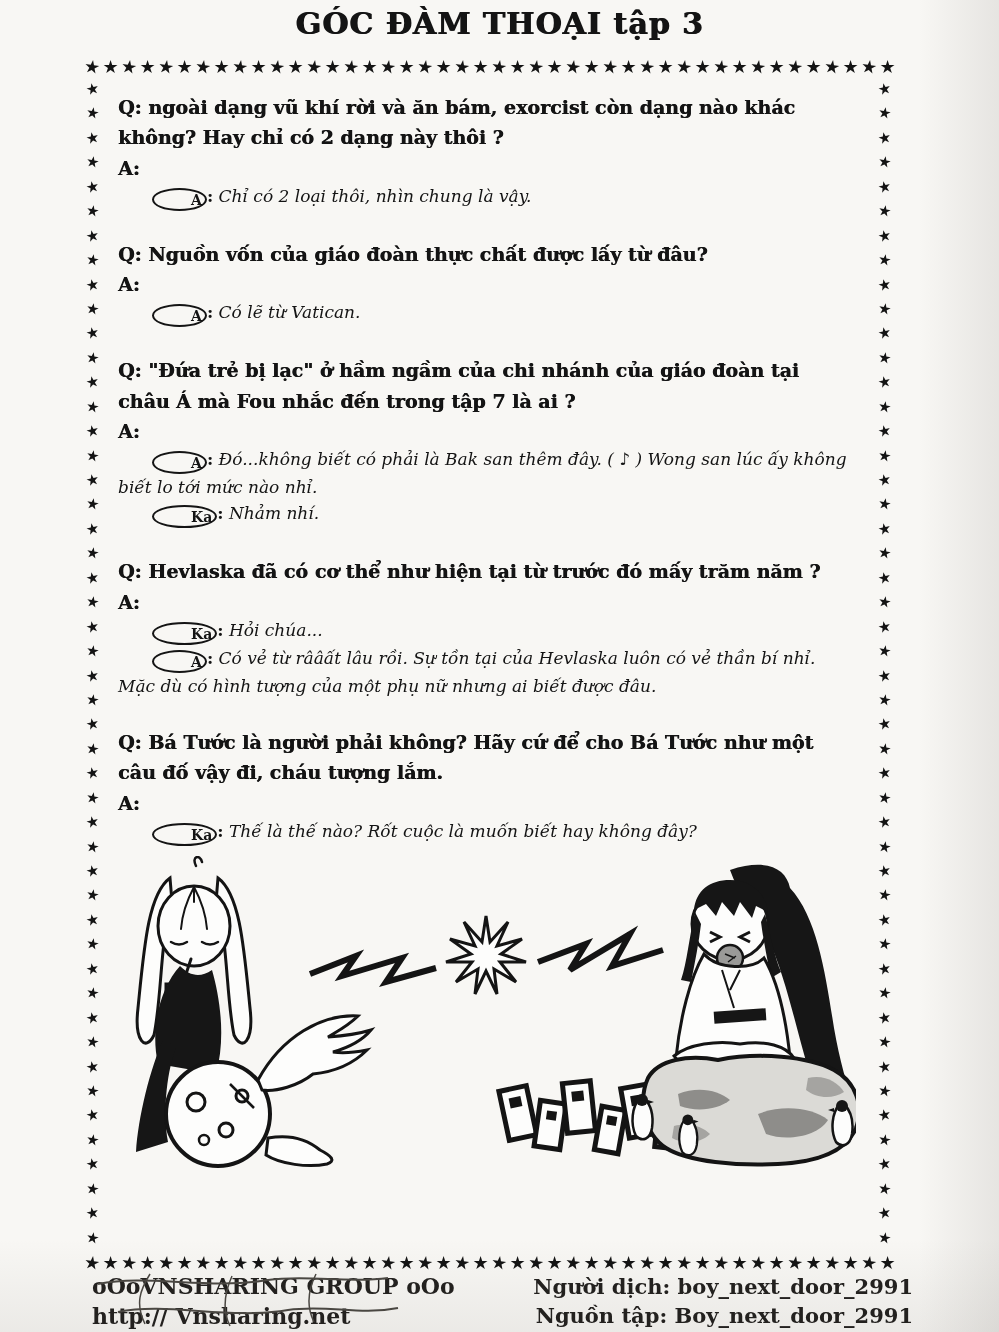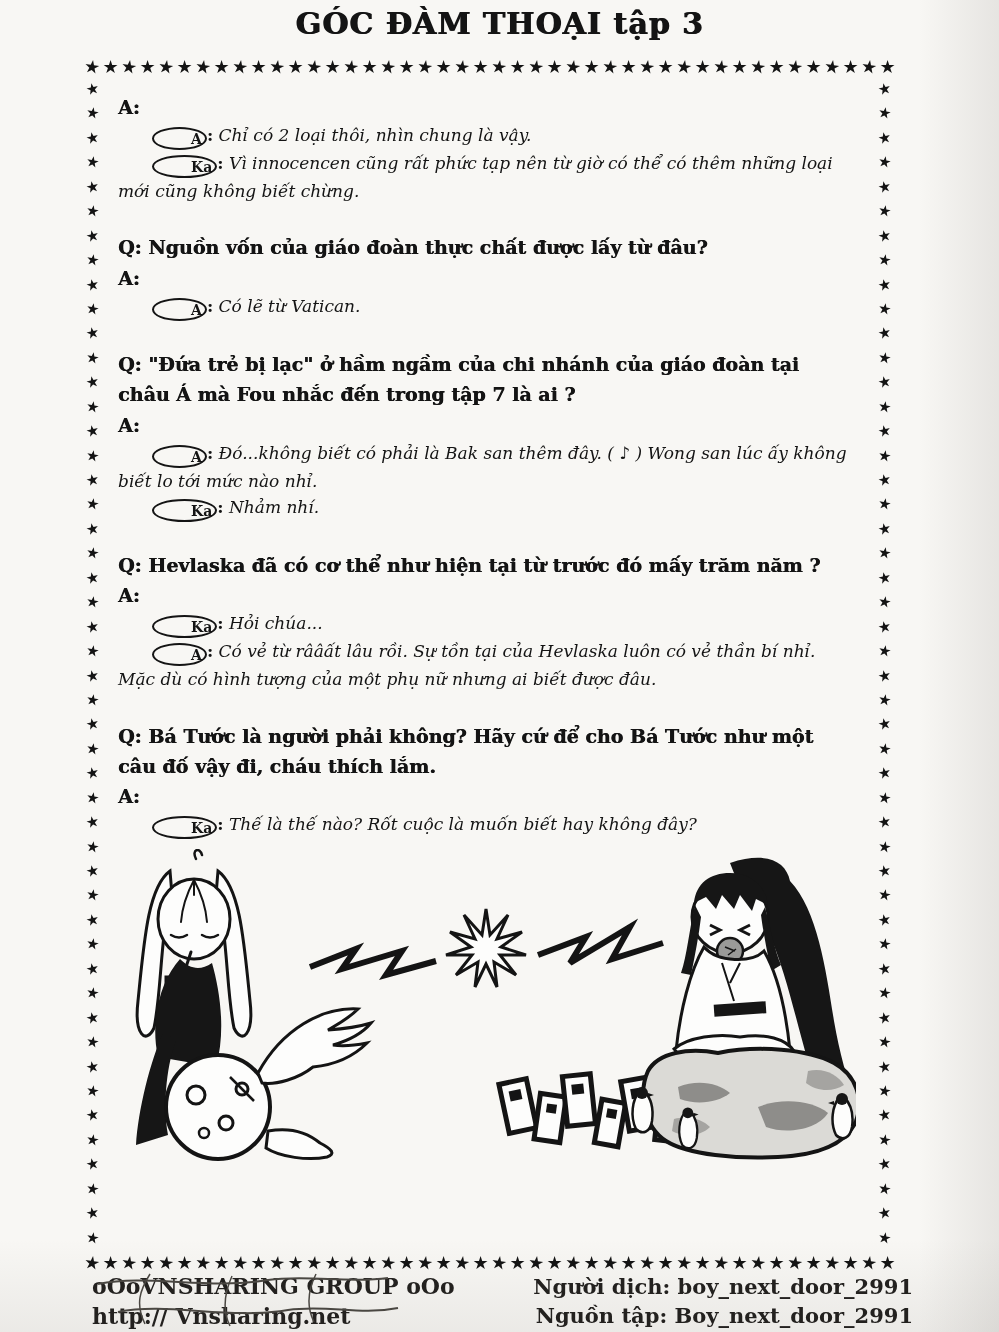--- a/index.html
+++ b/index.html
@@ -258,23 +258,23 @@
       <span class="st">★</span>
       <span class="st">★</span>
       <span class="st">★</span>
       <span class="st">★</span>
     </div>
 </div>
 
 <div class="content">
 
   <section class="qa">
+    <p class="q">Q: ngoài dạng vũ khí rời và ăn bám, exorcist còn dạng nào khác không? Hay chỉ có 2 dạng này thôi ?</p>
     <p class="al">A:</p>
     <p class="ans"><span class="badge">A</span><span class="bcol">:</span> <span>Chỉ có 2 loại thôi, nhìn chung là vậy.</span></p>
-    <p class="ans"><span class="badge">Ka</span><span class="bcol">:</span> <span>Vì innocencen cũng rất phức tạp nên từ giờ có thể có thêm những loại mới cũng không biết chừng.</span></p>
   </section>
 
   <section class="qa">
     <p class="q">Q: Nguồn vốn của giáo đoàn thực chất được lấy từ đâu?</p>
     <p class="al">A:</p>
     <p class="ans"><span class="badge">A</span><span class="bcol">:</span> <span>Có lẽ từ Vatican.</span></p>
   </section>
 
   <section class="qa">
     <p class="q">Q: "Đứa trẻ bị lạc" ở hầm ngầm của chi nhánh của giáo đoàn tại châu Á mà Fou nhắc đến trong tập 7 là ai ?</p>
@@ -284,21 +284,21 @@
   </section>
 
   <section class="qa">
     <p class="q">Q: Hevlaska đã có cơ thể như hiện tại từ trước đó mấy trăm năm ?</p>
     <p class="al">A:</p>
     <p class="ans"><span class="badge">Ka</span><span class="bcol">:</span> <span>Hỏi chúa...</span></p>
     <p class="ans"><span class="badge">A</span><span class="bcol">:</span> <span>Có vẻ từ rââất lâu rồi. Sự tồn tại của Hevlaska luôn có vẻ thần bí nhỉ. Mặc dù có hình tượng của một phụ nữ nhưng ai biết được đâu.</span></p>
   </section>
 
   <section class="qa">
-    <p class="q">Q: Bá Tước là người phải không? Hãy cứ để cho Bá Tước như một câu đố vậy đi, cháu thích lắm.</p>
+    <p class="q">Q: Bá Tước là người phải không? Hãy cứ để cho Bá Tước như một câu đố vậy đi, cháu tượng lắm.</p>
     <p class="al">A:</p>
     <p class="ans"><span class="badge">Ka</span><span class="bcol">:</span> <span>Thế là thế nào? Rốt cuộc là muốn biết hay không đây?</span></p>
   </section>
 
   <svg class="art" width="738" height="330" viewBox="0 0 738 330">
 
     <g stroke-linecap="round">
       <path d="M78,10 C73,0 82,-2 84,6" fill="none" stroke="#141414" stroke-width="2.5"></path>
       <path d="M52,22 C30,38 26,92 20,152 C16,186 28,196 36,179 C44,141 42,82 54,46 Z" fill="#fdfdfc" stroke="#141414" stroke-width="3"></path>
       <path d="M100,22 C122,38 126,92 132,152 C136,186 124,196 116,179 C108,141 110,82 98,46 Z" fill="#fdfdfc" stroke="#141414" stroke-width="3"></path>

